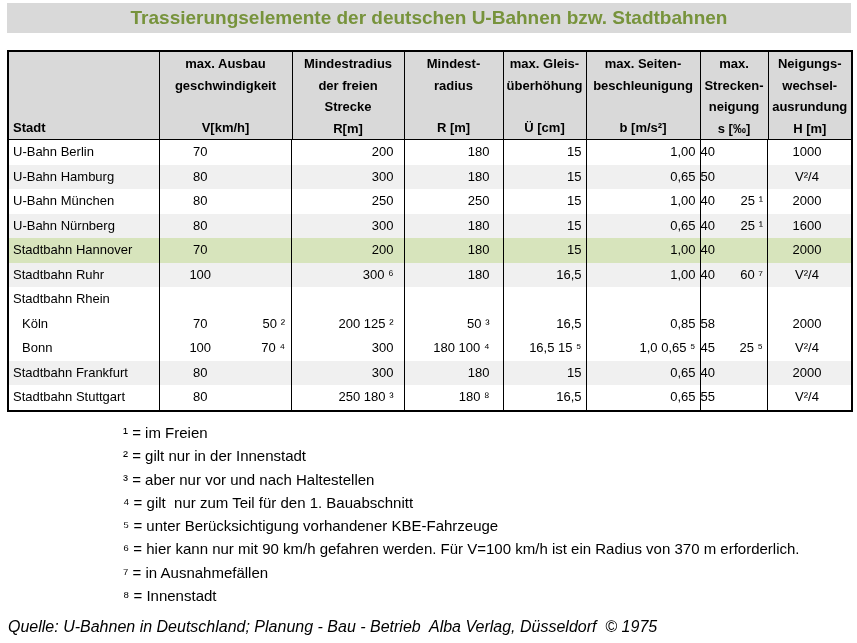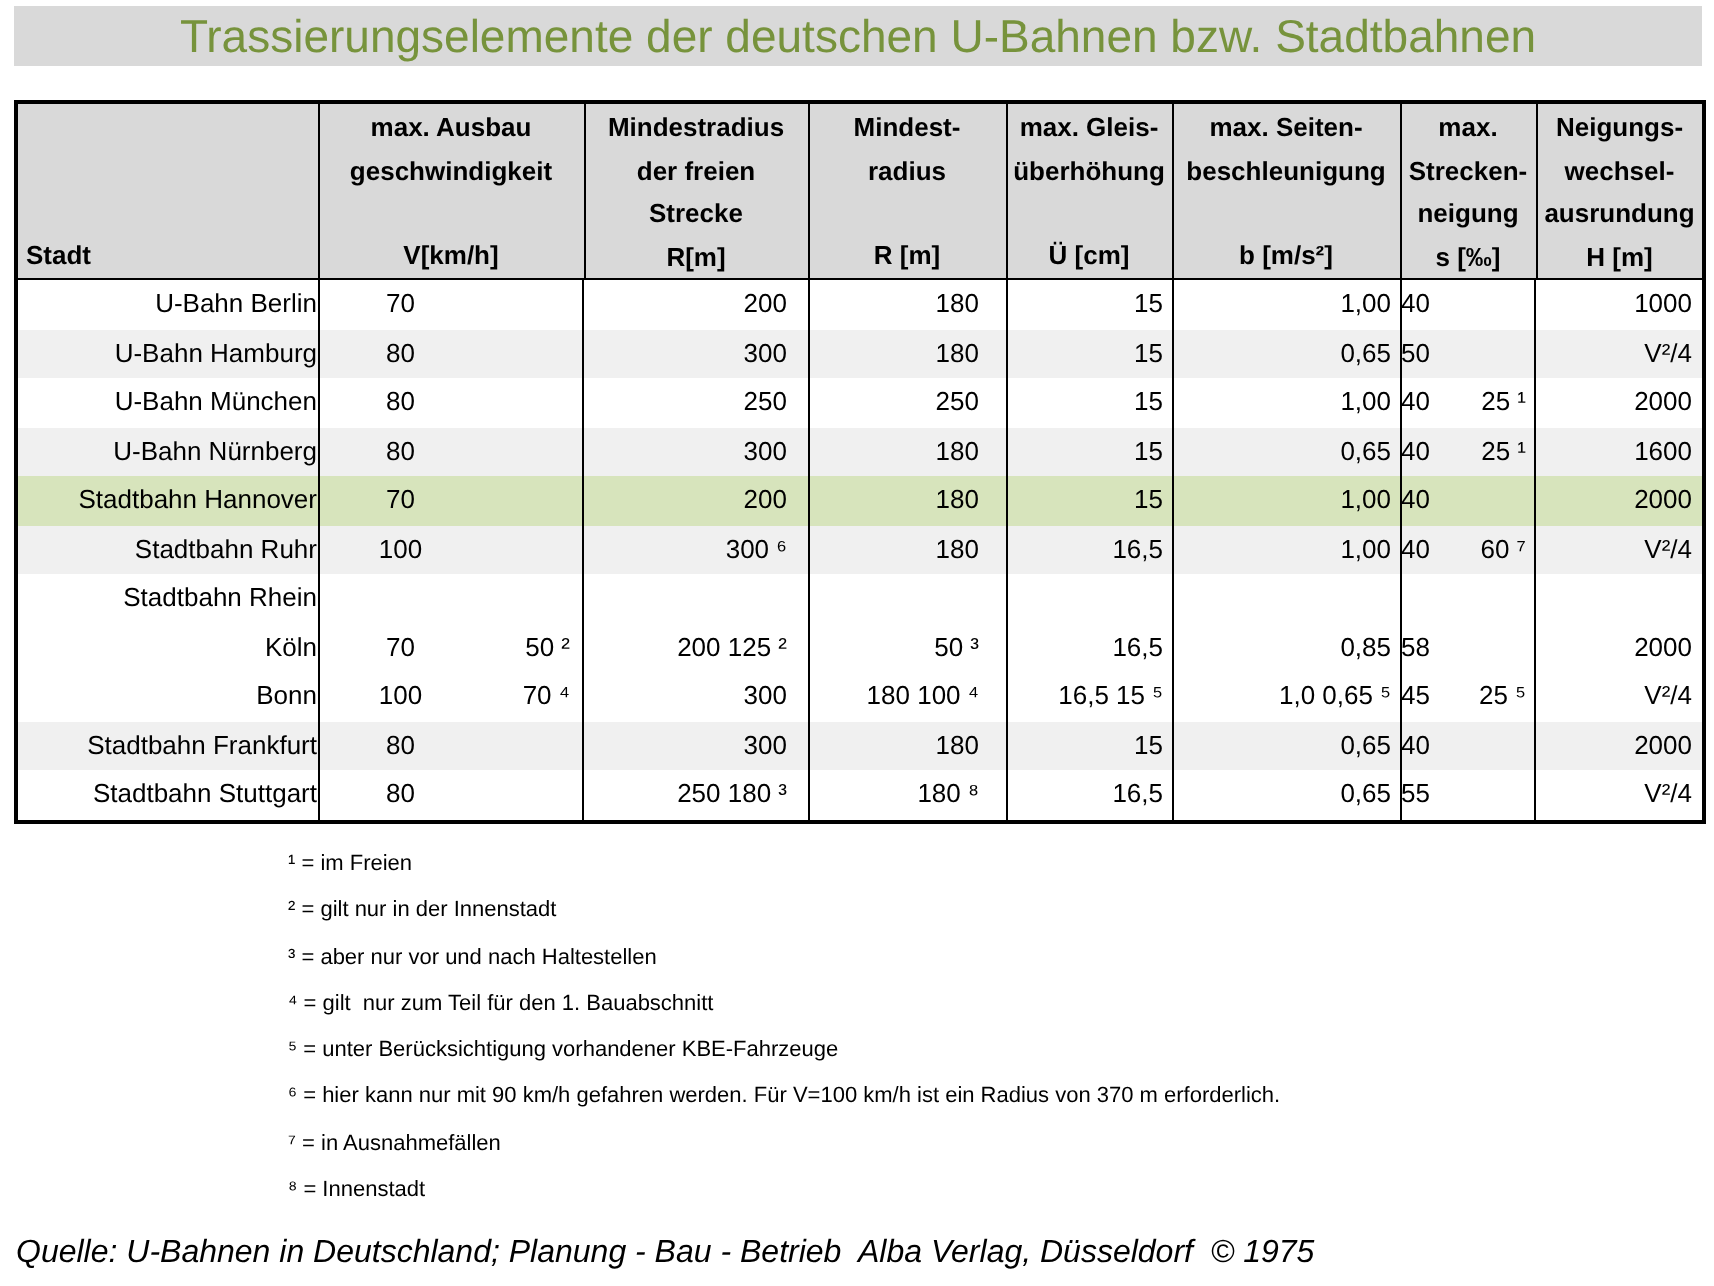--- a/index.html
+++ b/index.html
@@ -10,21 +10,21 @@
   }
   :root{
     --c-title:#77933C; --c-titlebg:#D9D9D9; --c-headbg:#D9D9D9;
     --c-alt:#F0F0F0; --c-green:#D7E4BC; --c-border:#000000;
   }
   .titlebar{
     position:absolute;left:7px;top:3px;width:844px;height:30px;
     background:var(--c-titlebg);
     display:flex;align-items:center;justify-content:center;
   }
-  .titlebar span{font-weight:normal;font-size:23px;color:var(--c-title);}
+  .titlebar span{font-weight:bold;font-size:19px;color:var(--c-title);}
   .tablewrap{position:absolute;left:7px;top:50px;}
   table{
     border-collapse:collapse;table-layout:fixed;width:844px;
     border:2px solid var(--c-border);
   }
   th,td{padding:0;font-size:13px;overflow:hidden;}
   th{
     background:var(--c-headbg);font-weight:bold;text-align:center;
     border-right:1px solid var(--c-border);
     border-bottom:1px solid var(--c-border);
@@ -35,33 +35,33 @@
   .unit{margin-top:auto;height:22px;line-height:22px;}
   .ul{text-align:left;padding-left:4px;}
   tbody td{
     height:24.5px;line-height:24.5px;
     border-right:1px solid var(--c-border);
     white-space:pre;
   }
   tr.bg-plain{background:#ffffff;}
   tr.bg-alt{background:var(--c-alt);}
   tr.bg-highlight{background:var(--c-green);}
-  .c-stadt{text-align:right;padding-left:4px;}
+  .c-stadt{text-align:left;padding-left:4px;}
   .c-stadt.indent{padding-left:13px;}
   .c-r1{text-align:right;padding-right:10px;}
   .c-r2{text-align:right;padding-right:13px;}
   .c-ue{text-align:right;padding-right:4px;padding-left:10px;}
   .c-b{text-align:right;padding-right:4px;}
-  .c-h{text-align:right;padding-right:5px;}
+  .c-h{text-align:center;padding-right:5px;}
   .pair{display:flex;}
   .pair .p{flex:1;text-align:center;}
   .pair .slot{text-align:right;}
   .slot-v{width:44px;padding-right:6px;}
   .slot-s{width:48px;padding-right:4px;}
-  .footnotes{position:absolute;left:144px;top:421px;font-size:11px;}
+  .footnotes{position:absolute;left:123px;top:421px;font-size:15px;}
   .fn{height:23.3px;line-height:23.3px;white-space:pre;}
   .source{
     position:absolute;left:8px;top:615px;height:24px;line-height:24px;
     font-size:16px;font-style:italic;white-space:pre;
   }
 </style>
 </head>
 <body>
 
 <div class="titlebar">

